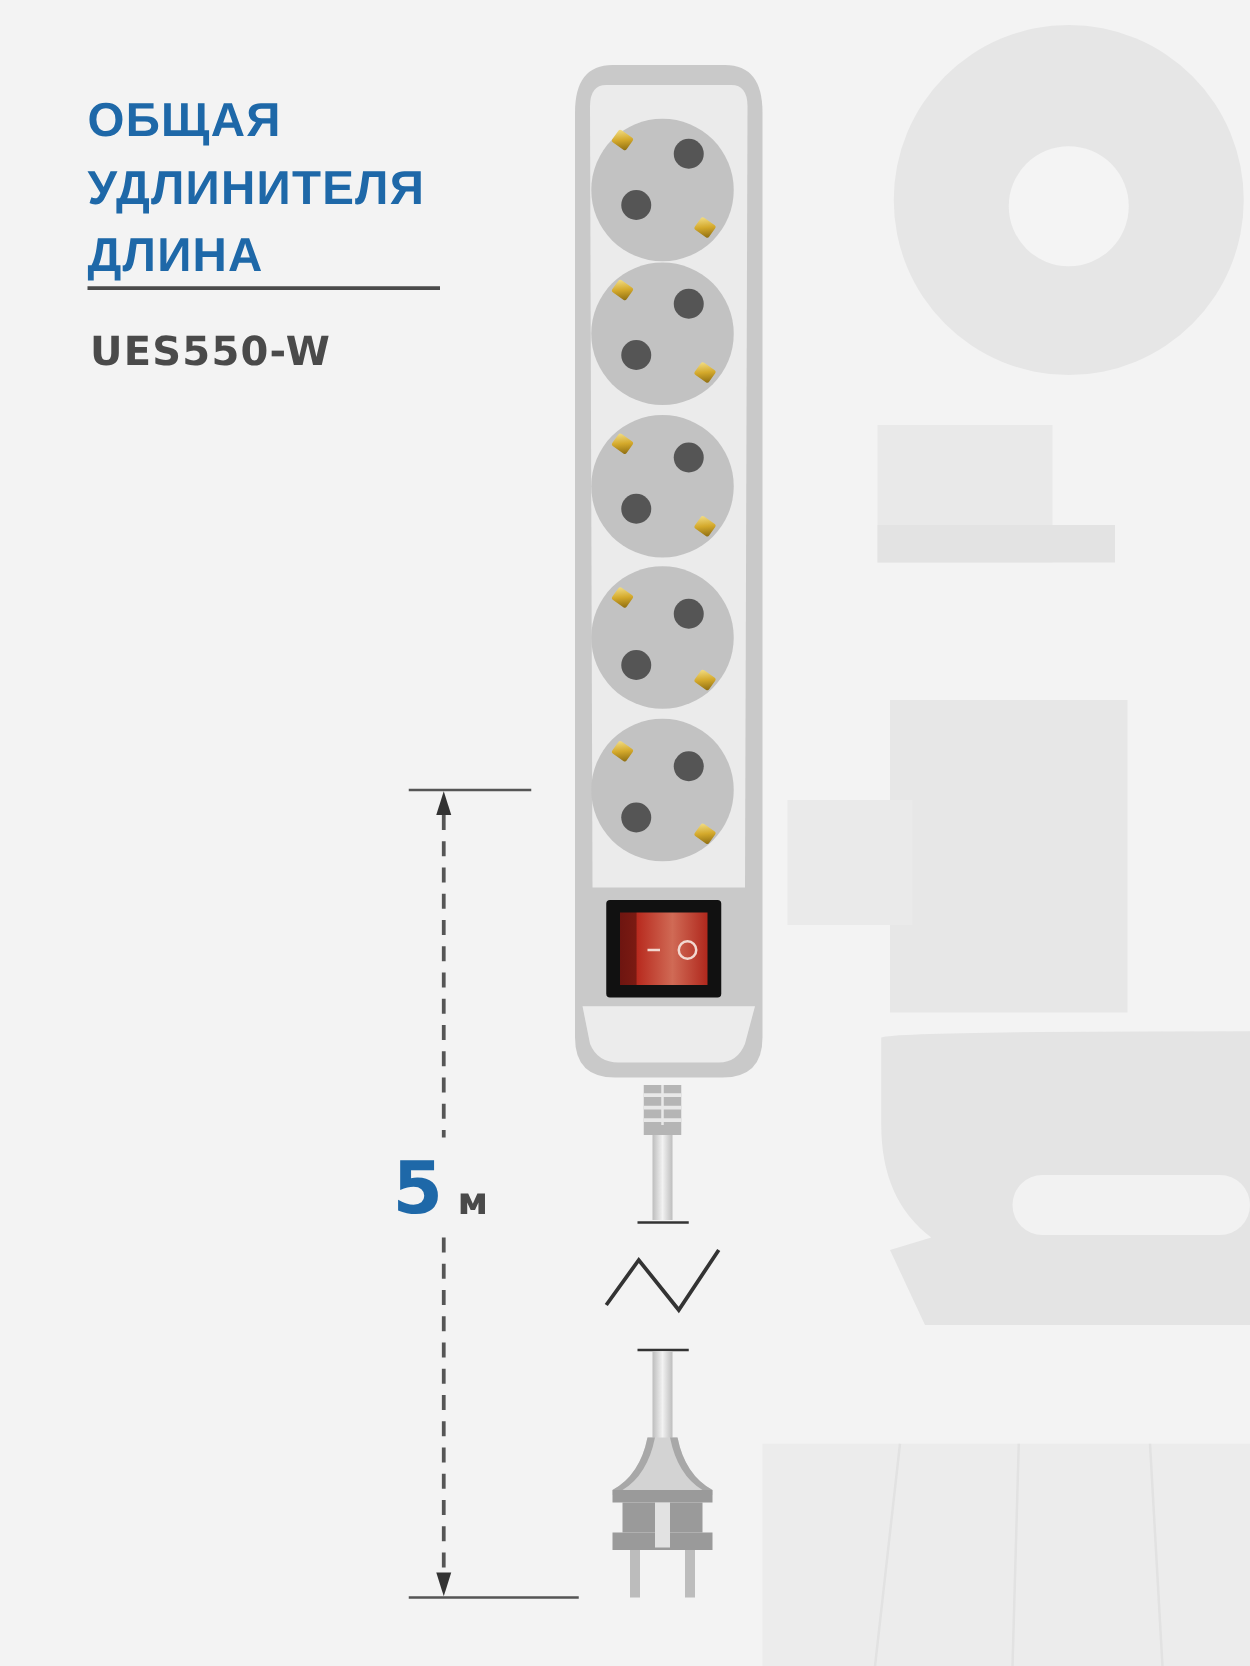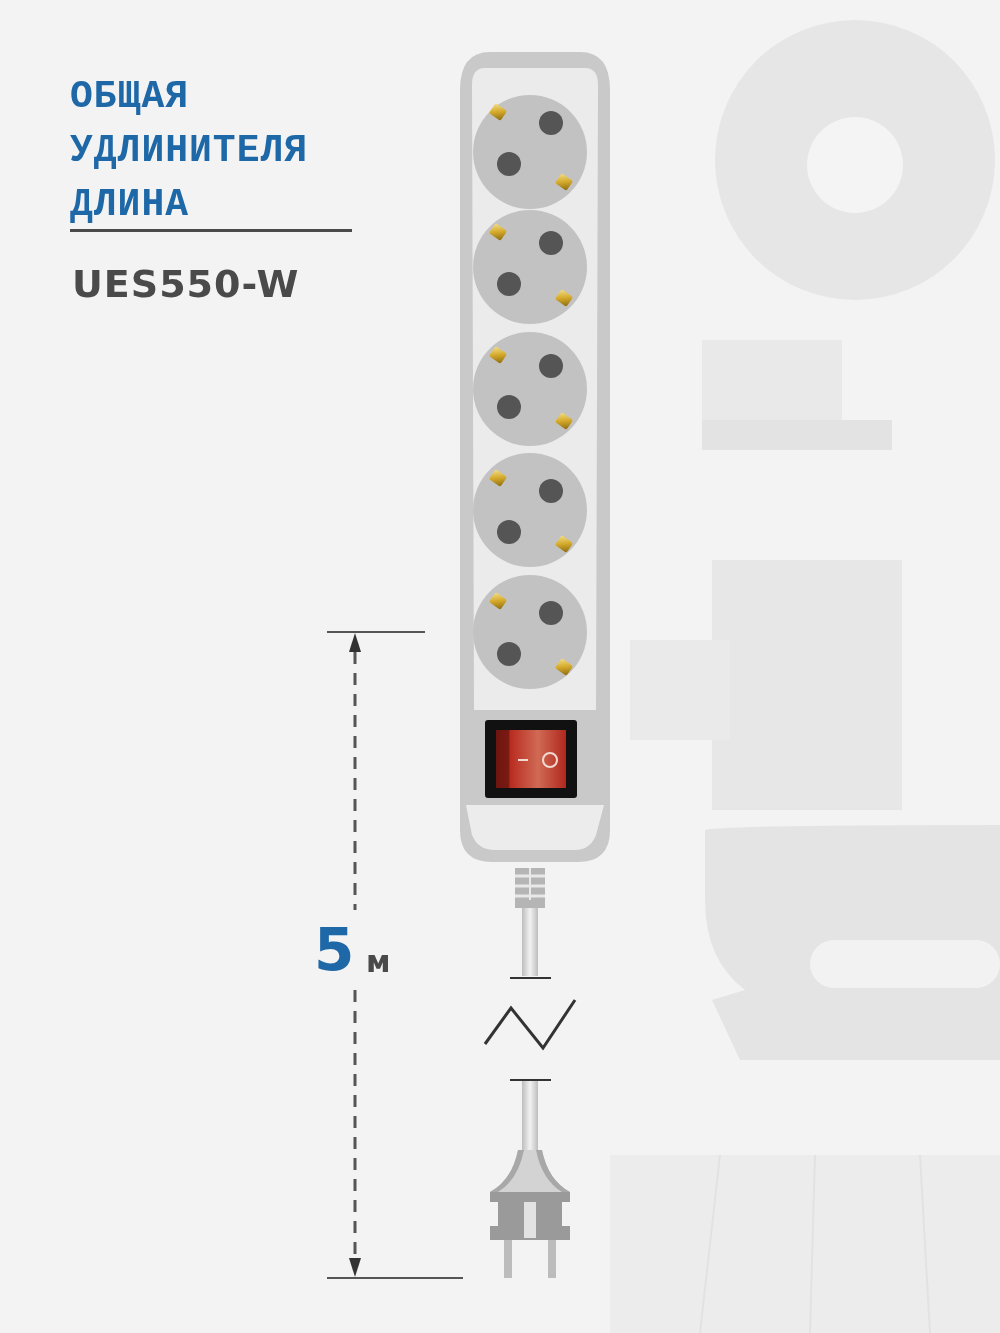--- a/index.html
+++ b/index.html
@@ -1,21 +1,21 @@
 <!DOCTYPE html>
 <html><head>
   <meta charset="utf-8">
   <style>
     * { margin:0; padding:0; box-sizing:border-box; }
     html, body { width:1000px; height:1333px; overflow:hidden; }
     body { background:#f3f3f3; font-family:"DejaVu Sans", sans-serif; position:relative; }
     .bg-deco { position:absolute; }
-    .title { position:absolute; left:70px; top:70px; color:#1e68a8; font-weight:bold; font-size:38px; line-height:54px; letter-spacing:1px; font-family:Liberation Mono, monospace; }
+    .title { position:absolute; left:70px; top:70px; color:#1e68a8; font-weight:bold; font-size:38px; line-height:54px; letter-spacing:1px; font-family:Liberation Sans, sans-serif; }
     .title-line { position:absolute; left:70px; top:229px; width:282px; height:3px; background:#4a4a4a; }
-    .model { position:absolute; left:72px; top:262px; color:#4a4a4a; font-weight:bold; font-size:38px; letter-spacing:1px; font-family:"DejaVu Sans", sans-serif; }
+    .model { position:absolute; left:72px; top:262px; color:#4a4a4a; font-weight:bold; font-size:32px; letter-spacing:1px; font-family:"DejaVu Sans", sans-serif; }
     .len-num { position:absolute; left:314px; top:918px; color:#1e68a8; font-weight:bold; font-size:58px; line-height:64px; font-family:"DejaVu Sans", sans-serif; }
     .len-unit { position:absolute; left:366px; top:944px; color:#4a4a4a; font-weight:bold; font-size:30px; font-family:"DejaVu Sans", sans-serif; }
   </style>
 </head>
 <body>
 
 <svg class="bg-deco" width="1000" height="1333" style="left:0;top:0;">
   <circle cx="855" cy="160" r="140" fill="#e6e6e6"></circle>
   <circle cx="855" cy="165" r="48" fill="#f4f4f4"></circle>
   <rect x="702" y="340" width="140" height="110" fill="#e9e9e9"></rect>

